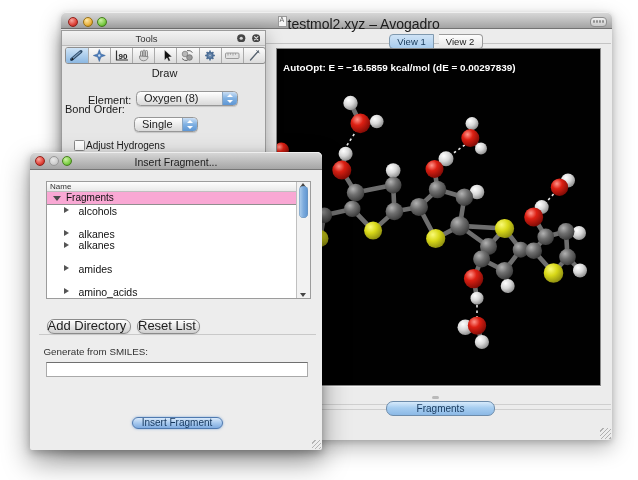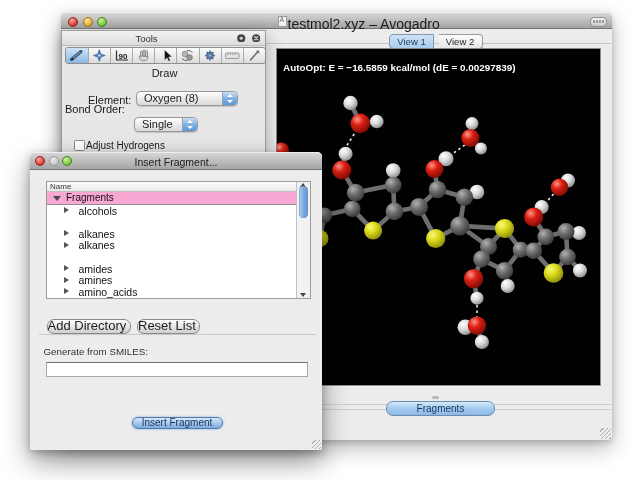--- a/index.html
+++ b/index.html
@@ -389,24 +389,20 @@
         <span>alkanes</span>
       </div>
     <div class="abs lrow" style="top:57.8px">
         <div class="tri tri-r"></div>
         <span>alkanes</span>
       </div>
     <div class="abs lrow" style="top:81px">
         <div class="tri tri-r"></div>
         <span>amides</span>
       </div>
-    <div class="abs lrow" style="top:92.6px">
-        <div class="tri tri-r"></div>
-        <span>amines</span>
-      </div>
     <div class="abs lrow" style="top:104.2px">
         <div class="tri tri-r"></div>
         <span>amino_acids</span>
       </div>
     <div class="abs" id="sbar">
       <div class="sarrow" id="sup"></div>
       <div id="sthumb"></div>
       <div class="sarrow" id="sdown"></div>
     </div>
   </div>

